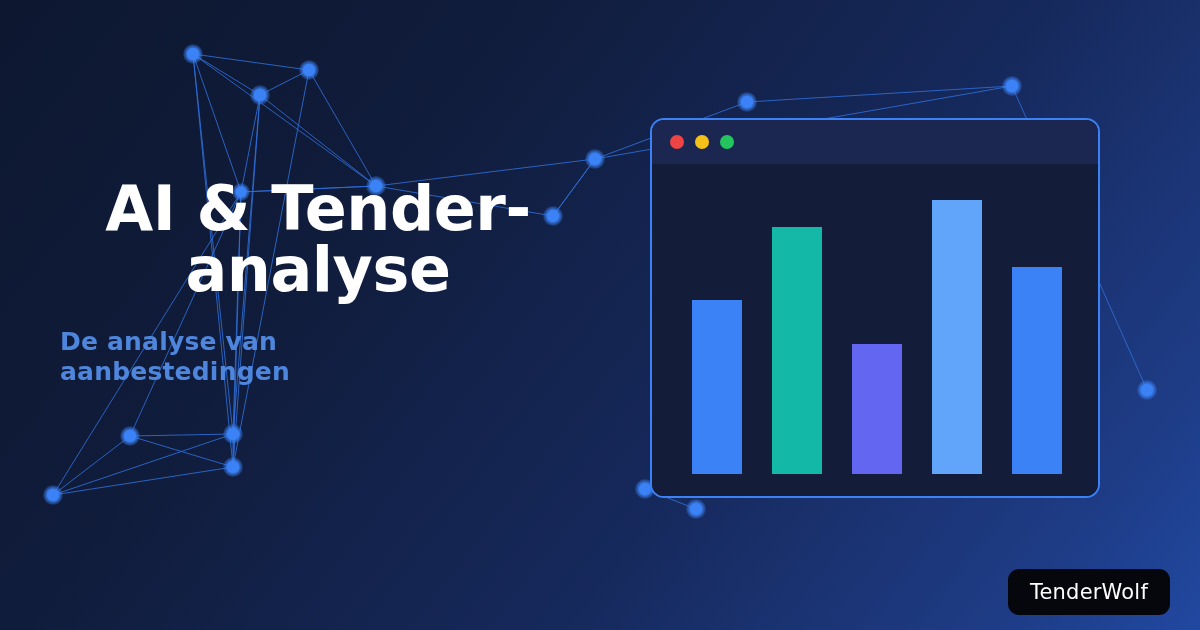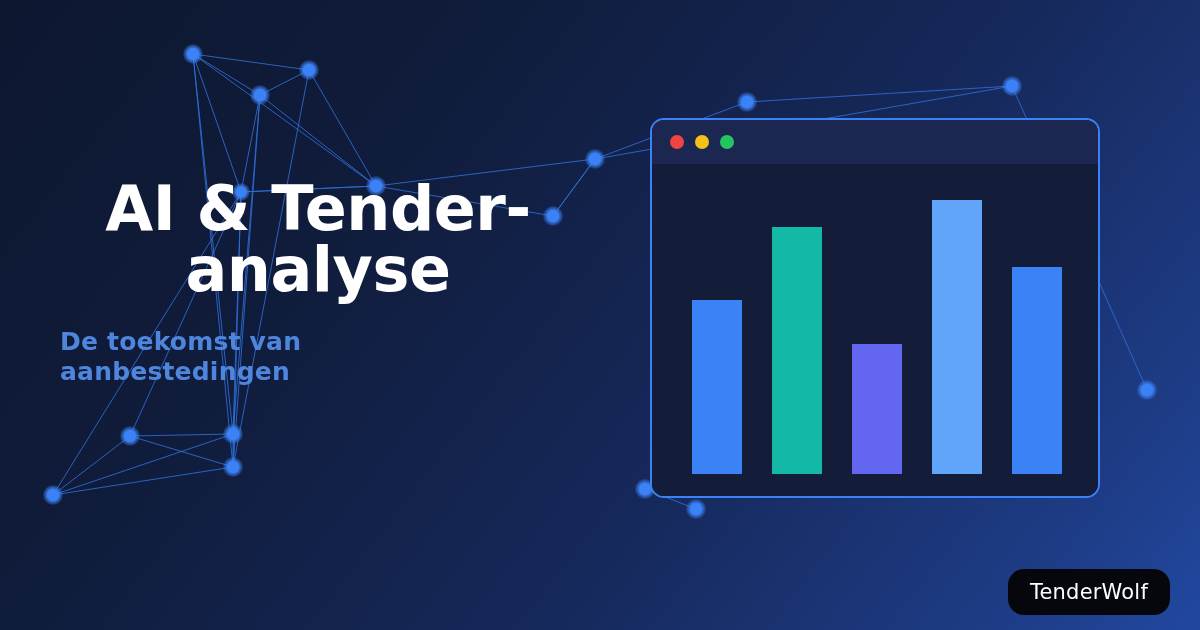--- a/index.html
+++ b/index.html
@@ -104,21 +104,21 @@
 
   
   #brand-badge {
     position: absolute;
     right: 30px;
     bottom: 15px;
     background: #05070c;
     color: #ffffff;
     font-size: 21px;
     padding: 11px 22px;
-    border-radius: 16px;
+    border-radius: 11px;
     z-index: 6;
     letter-spacing: 0.2px;
   }
 </style>
 </head>
 <body>
 
 <div id="stage">
 
   <svg id="network" viewBox="0 0 1200 630">
@@ -197,21 +197,21 @@
         <circle cx="696" cy="509" r="10" fill="url(#nodeGlow)"></circle>
         <circle cx="696" cy="509" r="6" fill="#3b82f6"></circle>
         <circle cx="1147" cy="390" r="10" fill="url(#nodeGlow)"></circle>
         <circle cx="1147" cy="390" r="6" fill="#3b82f6"></circle>
       </g>
   </svg>
 
   <div id="headline">
     <h1 id="title">AI &amp; Tender-
 analyse</h1>
-    <p id="subtitle">De toekomst van aanbestedingen</p>
+    <p id="subtitle">De analyse van aanbestedingen</p>
   </div>
 
   <div id="window">
     <div id="titlebar">
       <span class="dot red"></span>
       <span class="dot yellow"></span>
       <span class="dot green"></span>
     </div>
     <div id="chart-area">
         <div class="bar" title="1: 135" style="left: 40px; width: 50px; height: 174.375px; background: rgb(59, 130, 246);"></div>

